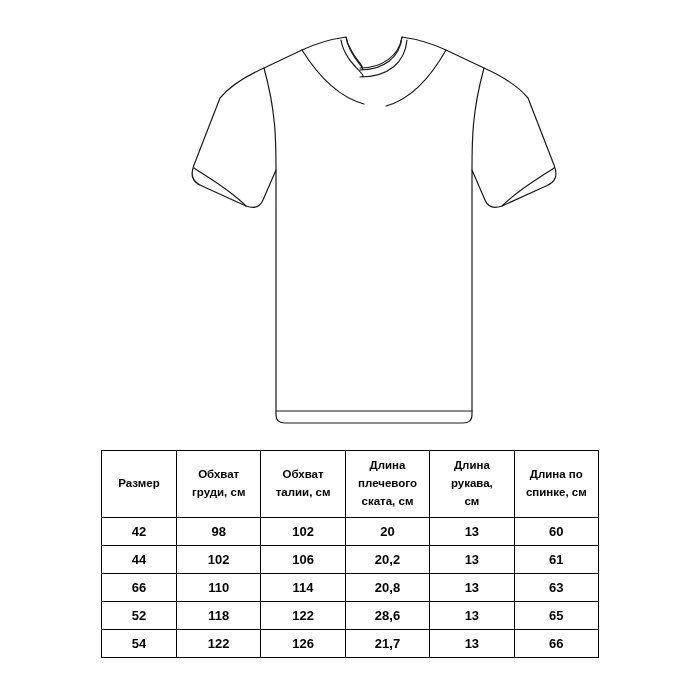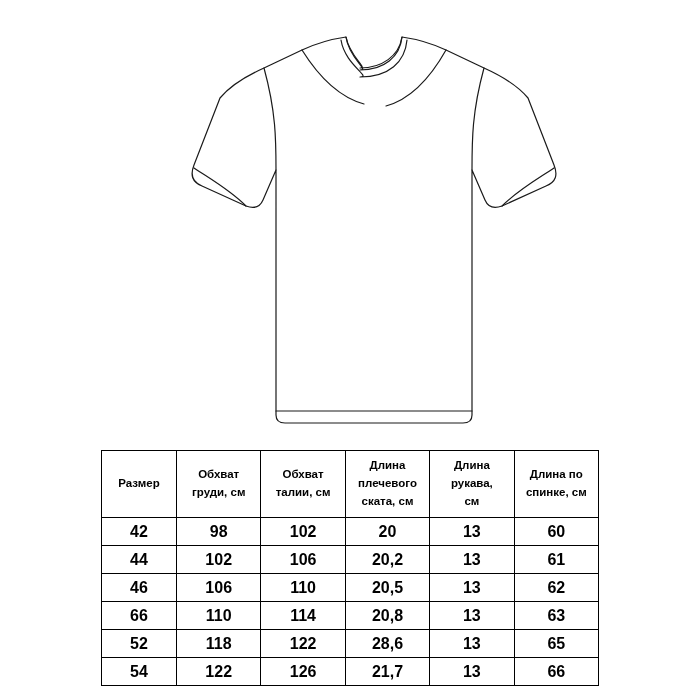--- a/index.html
+++ b/index.html
@@ -53,21 +53,21 @@
     font-size: 11.5px;
     line-height: 1.55;
     padding: 2px 3px;
   }
   table.size-table thead th.col-size {
     width: 68px;
     margin-top: 28px;
   }
   table.size-table tbody td {
     height: 27px;
-    font-size: 16px;
+    font-size: 13px;
   }
   table.size-table tbody td.size-cell {
     font-weight: bold;
   }
   .hdr-line {
     display: block;
   }
 </style>
 </head>
 <body>
@@ -169,28 +169,20 @@
         </tr>
         <tr>
           <td class="size-cell">44</td>
           <td>102</td>
           <td>106</td>
           <td>20,2</td>
           <td>13</td>
           <td>61</td>
         </tr>
         <tr>
-          <td class="size-cell">46</td>
-          <td>106</td>
-          <td>110</td>
-          <td>20,5</td>
-          <td>13</td>
-          <td>62</td>
-        </tr>
-        <tr>
           <td class="size-cell">66</td>
           <td>110</td>
           <td>114</td>
           <td>20,8</td>
           <td>13</td>
           <td>63</td>
         </tr>
         <tr>
           <td class="size-cell">52</td>
           <td>118</td>

